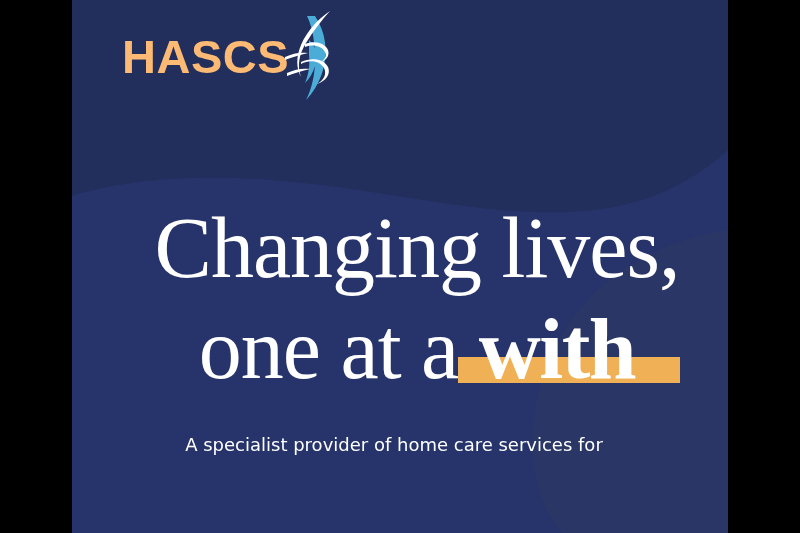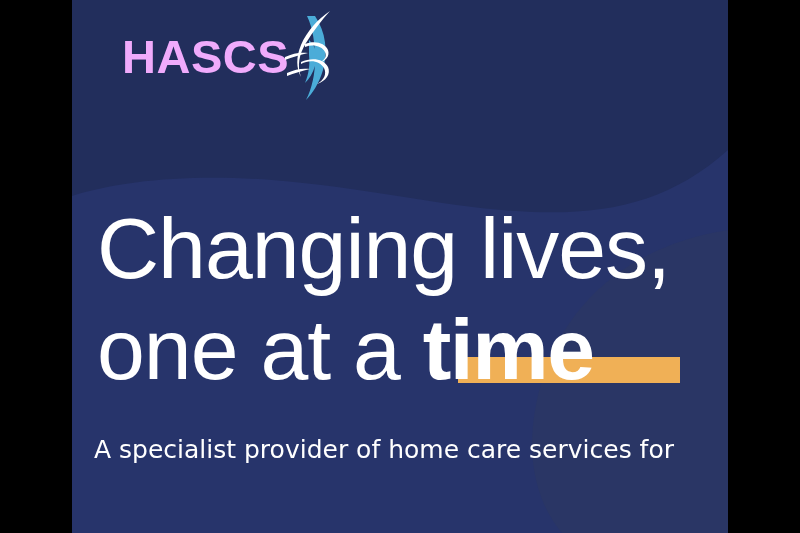--- a/index.html
+++ b/index.html
@@ -53,21 +53,21 @@
   
   #logo {
     position: absolute;
     left: 50px;
     top: 20px;
     display: flex;
     align-items: center;
     height: 72px;
   }
   #logo-wordmark {
-    color: #f0abfc;
+    color: #fdba74;
     font-size: 47px;
     font-weight: bold;
     letter-spacing: 0.5px;
     line-height: 1;
     font-family: "Liberation Sans", sans-serif;
   }
   #logo-mark {
     margin-left: -4px;
     width: 52px;
     height: 92px;
@@ -81,21 +81,22 @@
     top: 198px;
     width: 640px;
   }
   .headline-line {
     color: #FFFFFF;
     font-size: 86px;
     font-weight: 300;
     line-height: 1.17;
     letter-spacing: -1px;
     white-space: nowrap;
-    font-family: Liberation Sans, sans-serif;
+    font-family: Liberation Serif, serif;
+    text-align: center;
   }
   .headline-line.line2 {
     position: relative;
   }
   
   #headline-highlight {
     position: absolute;
     left: 361px;
     top: 58px;
     width: 222px;
@@ -114,24 +115,25 @@
     z-index: 1;
   }
 
   
   #subtitle {
     position: absolute;
     left: 22px;
     top: 430px;
     width: 600px;
     color: #FFFFFF;
-    font-size: 25px;
+    font-size: 18px;
     font-weight: 400;
     line-height: 1.62;
     font-family: "DejaVu Sans", sans-serif;
+    text-align: center;
   }
   .subtitle-line {
     white-space: nowrap;
   }
 </style>
 </head>
 <body>
 
 <div id="stage">
 
@@ -159,21 +161,21 @@
 
         <path d="M0,47 C8,43 16,42 23,43 C15,45 7,47 0,50 Z" fill="#FFFFFF"></path>
         <path d="M2,63 C10,59 18,58 25,59 C17,61 9,63 2,66 Z" fill="#FFFFFF"></path>
       </svg>
     </div>
 
     <div id="headline">
       <div class="headline-line line1">Changing lives,</div>
       <div class="headline-line line2">
         <span id="headline-highlight"></span>
-        <span class="plain">one at a </span><span id="headline-emph">time</span>
+        <span class="plain">one at a </span><span id="headline-emph">with</span>
       </div>
     </div>
 
     <div id="subtitle">
       <div class="subtitle-line">A specialist provider of home care services for</div>
     </div>
 
   </div>
 </div>
 

